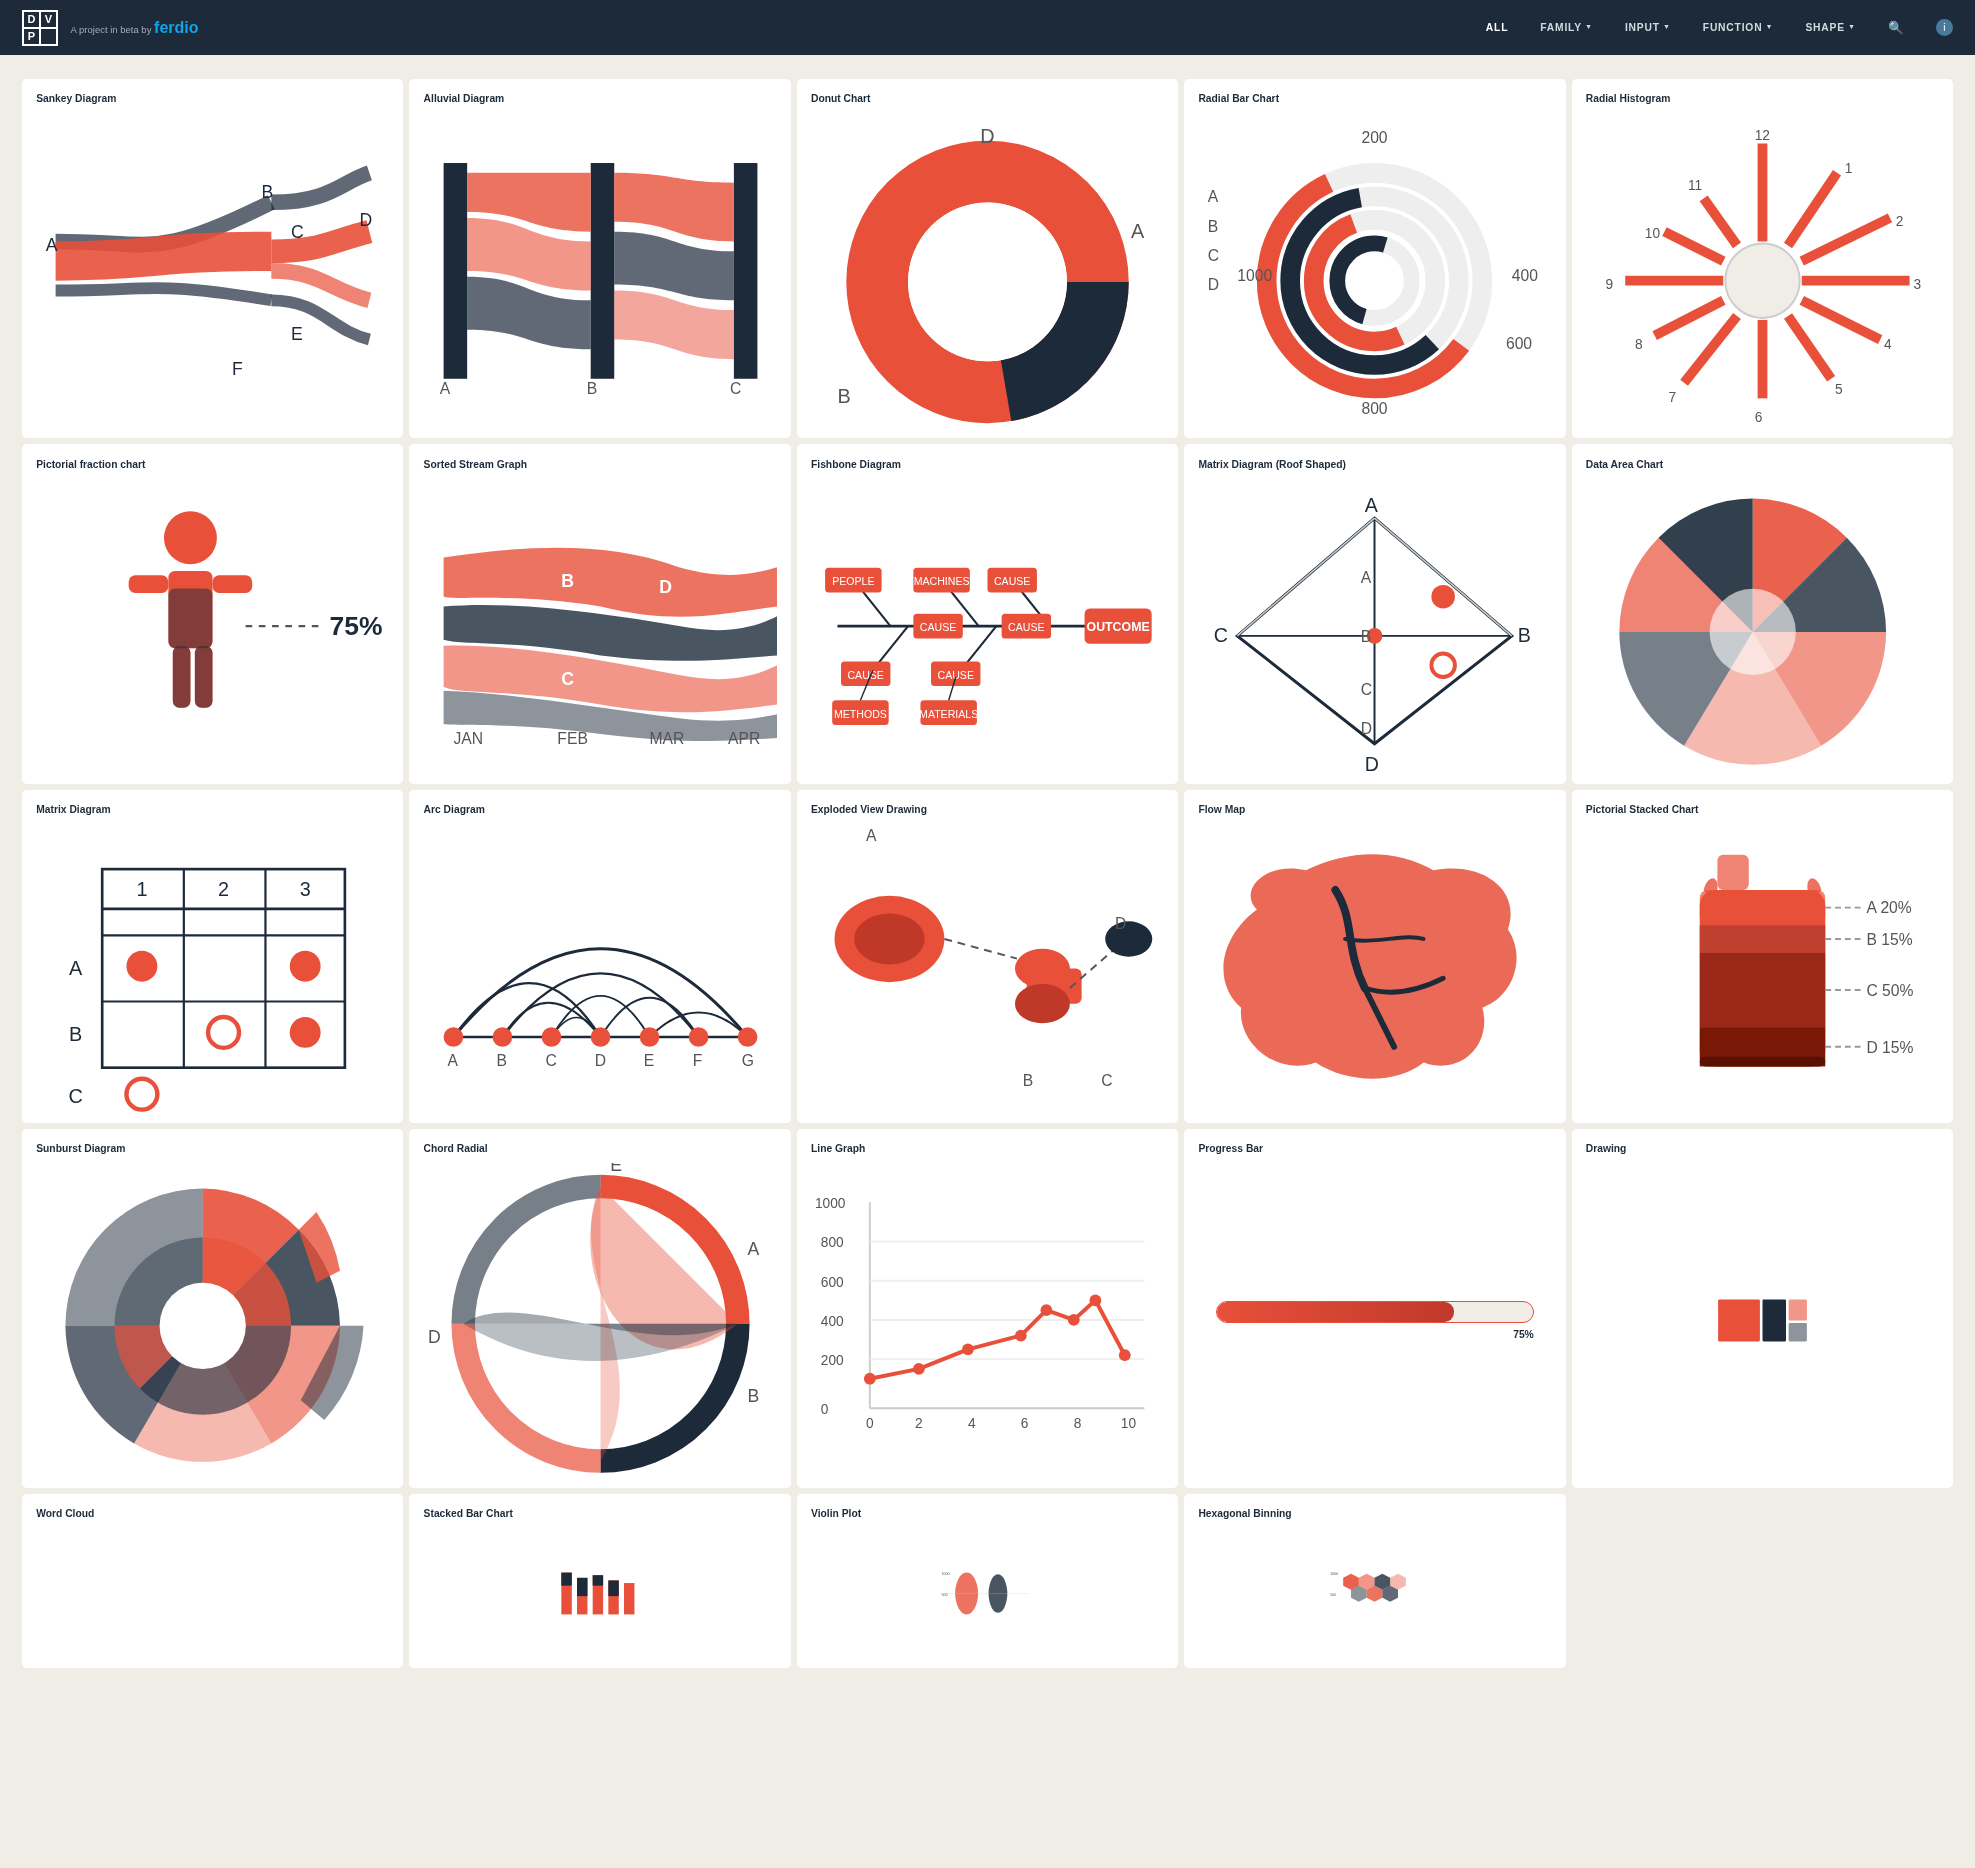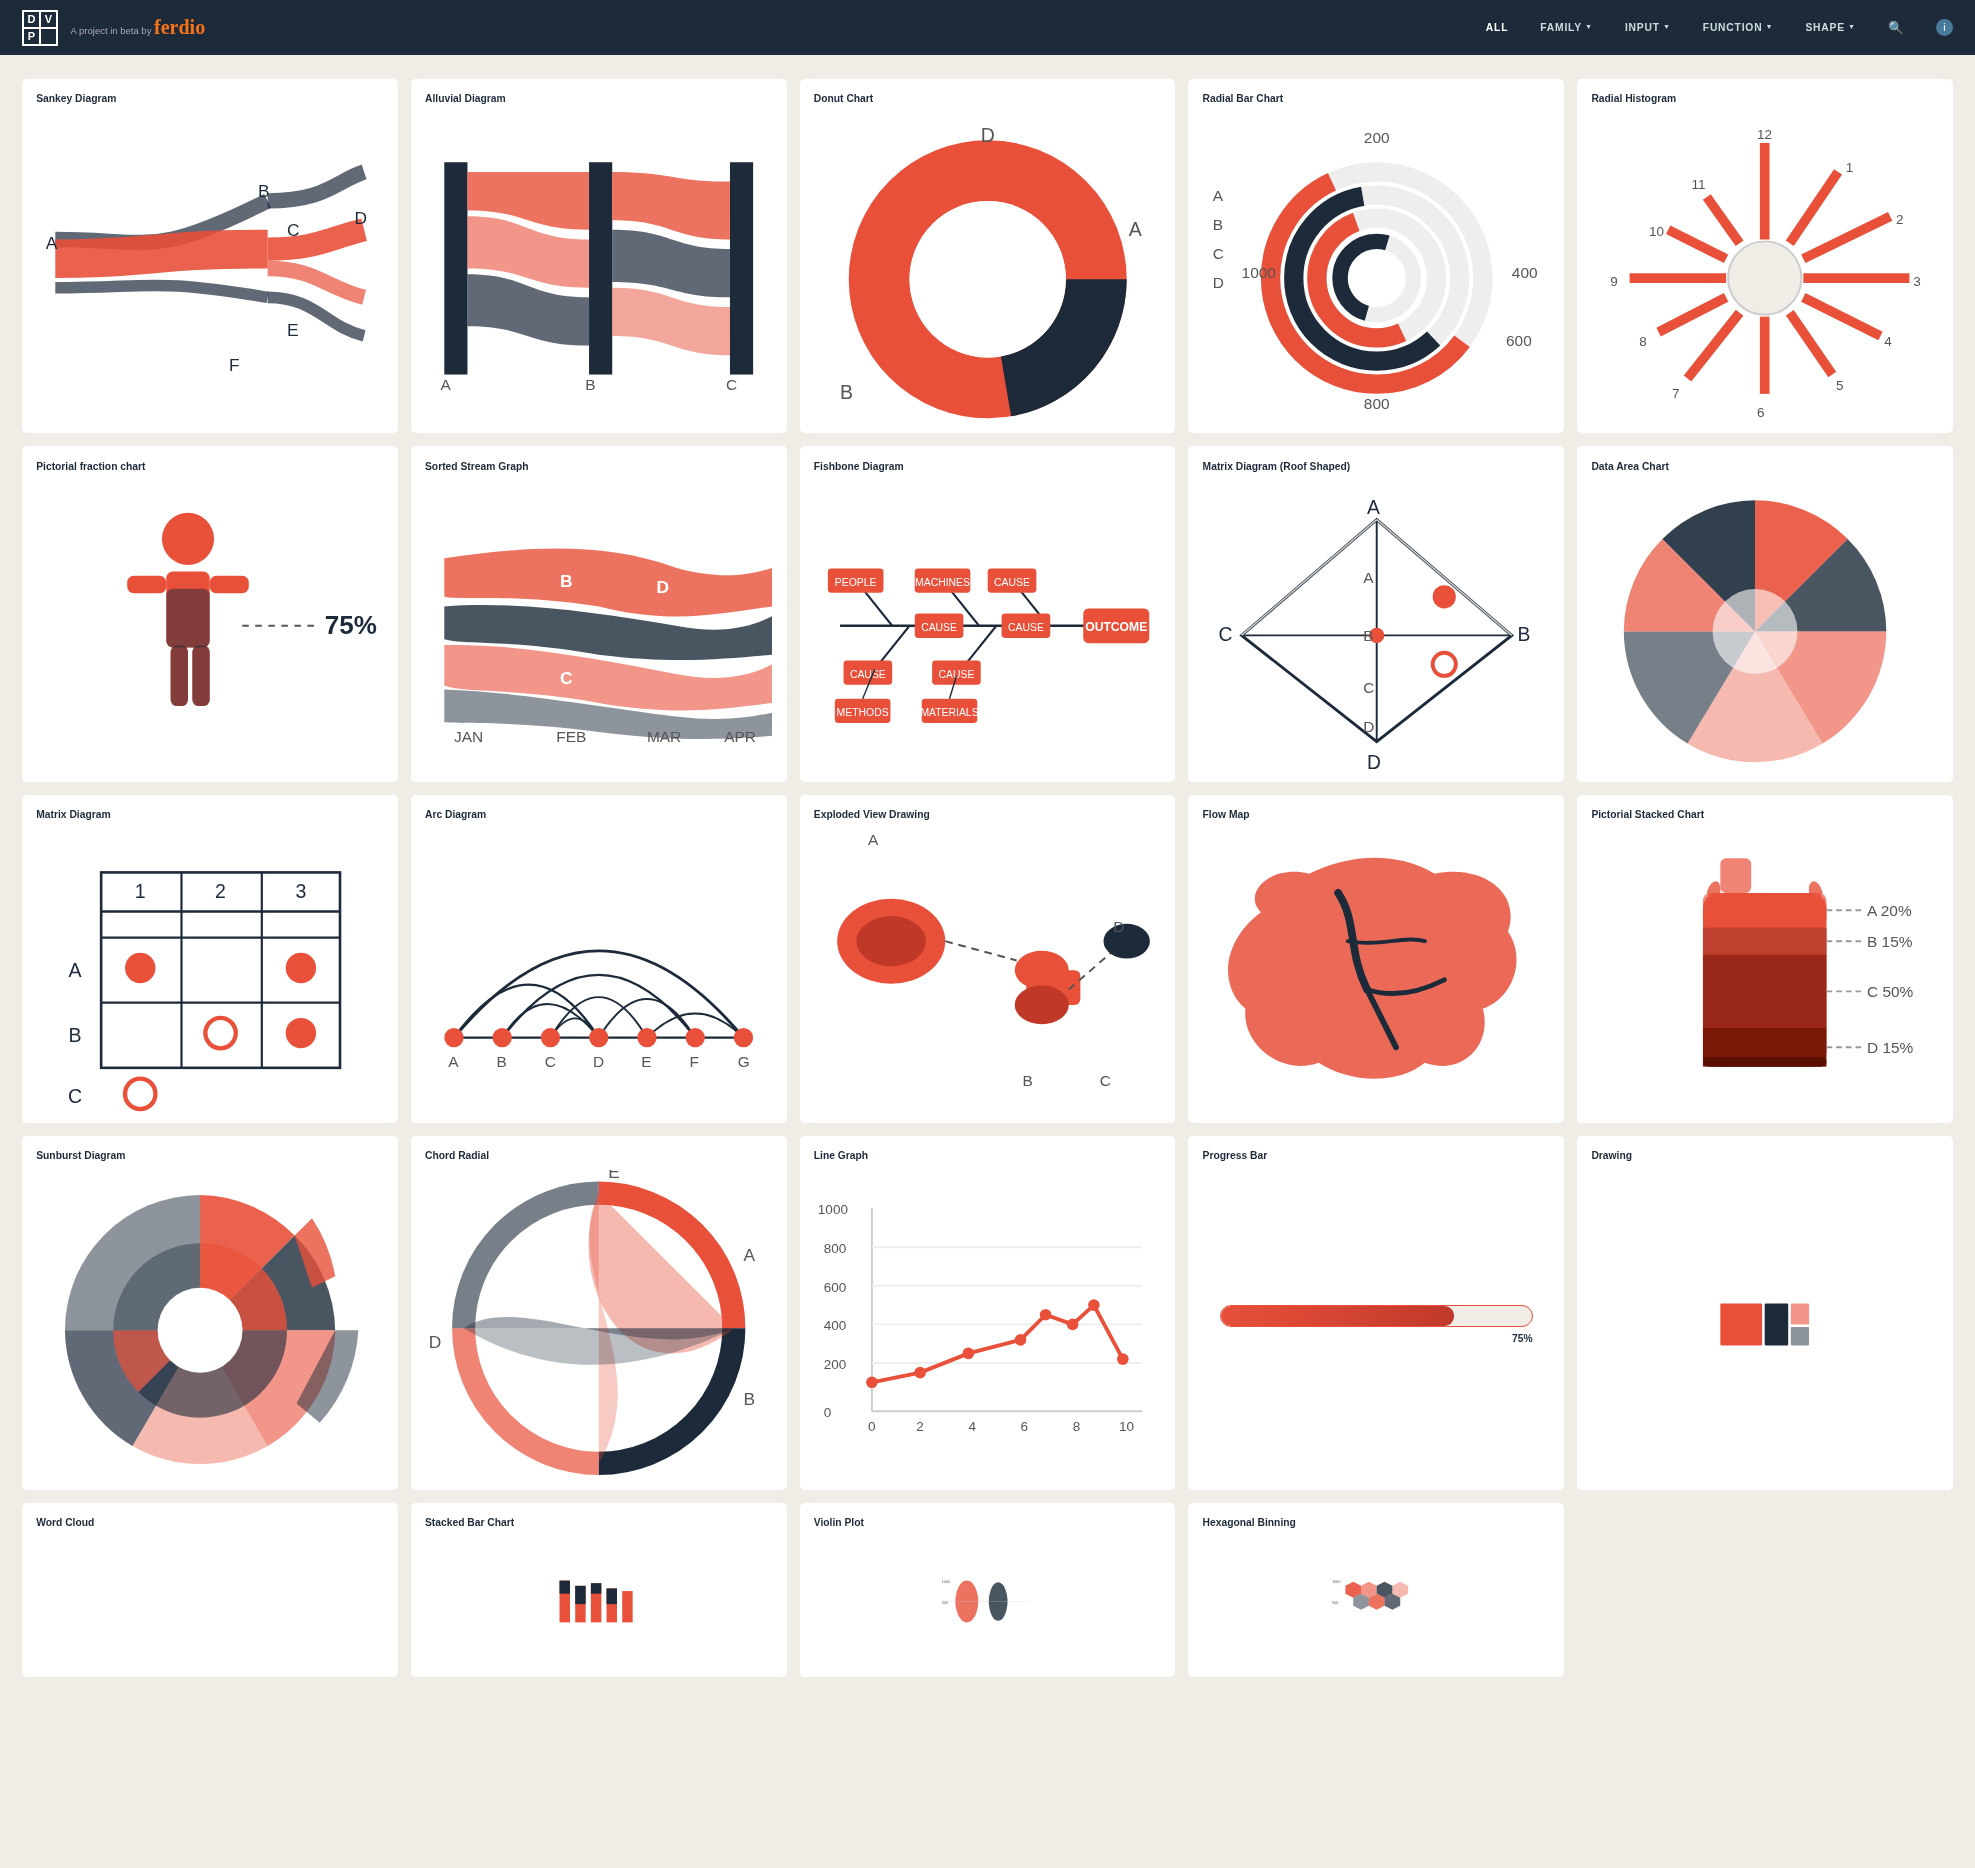--- a/index.html
+++ b/index.html
@@ -22,40 +22,40 @@
       width: 36px; height: 36px;
       border: 1.6px solid #fff;
       gap: 0;
     }
     .dvp-logo span {
       display: flex; align-items: center; justify-content: center;
       color: #fff; font-size: 11px; font-weight: bold;
       border: 0.8px solid #fff;
     }
     .header-tagline { color: #aab; font-size: 9.5px; }
-    .header-tagline strong { font-family: Liberation Serif, serif; color: #f97316; font-size: 20px; font-weight: bold; }
+    .header-tagline strong { font-family: Liberation Sans, sans-serif; color: #0ea5e9; font-size: 16px; font-weight: bold; }
     .header-nav { display: flex; align-items: center; gap: 32px; }
     .nav-item {
       color: #cdd;
       font-size: 10.3px;
       font-weight: bold;
       letter-spacing: 0.8px;
       cursor: pointer;
       display: flex; align-items: center; gap: 3.2px;
     }
     .nav-item.active { color: #fff; }
     .nav-arrow { font-size: 7.1px; }
     .nav-icon { color: #cdd; font-size: 12.6px; cursor: pointer; }
 
     
     main { padding: 24px 22px; }
     .grid {
       display: grid;
       grid-template-columns: repeat(5, 1fr);
-      gap: 13px;
+      gap: 6px;
     }
     .card {
       background: #fff;
       border-radius: 4.7px;
       padding: 14.2px 14.2px 11px;
       display: flex;
       flex-direction: column;
       gap: 6.3px;
       min-height: 174px;
     }

